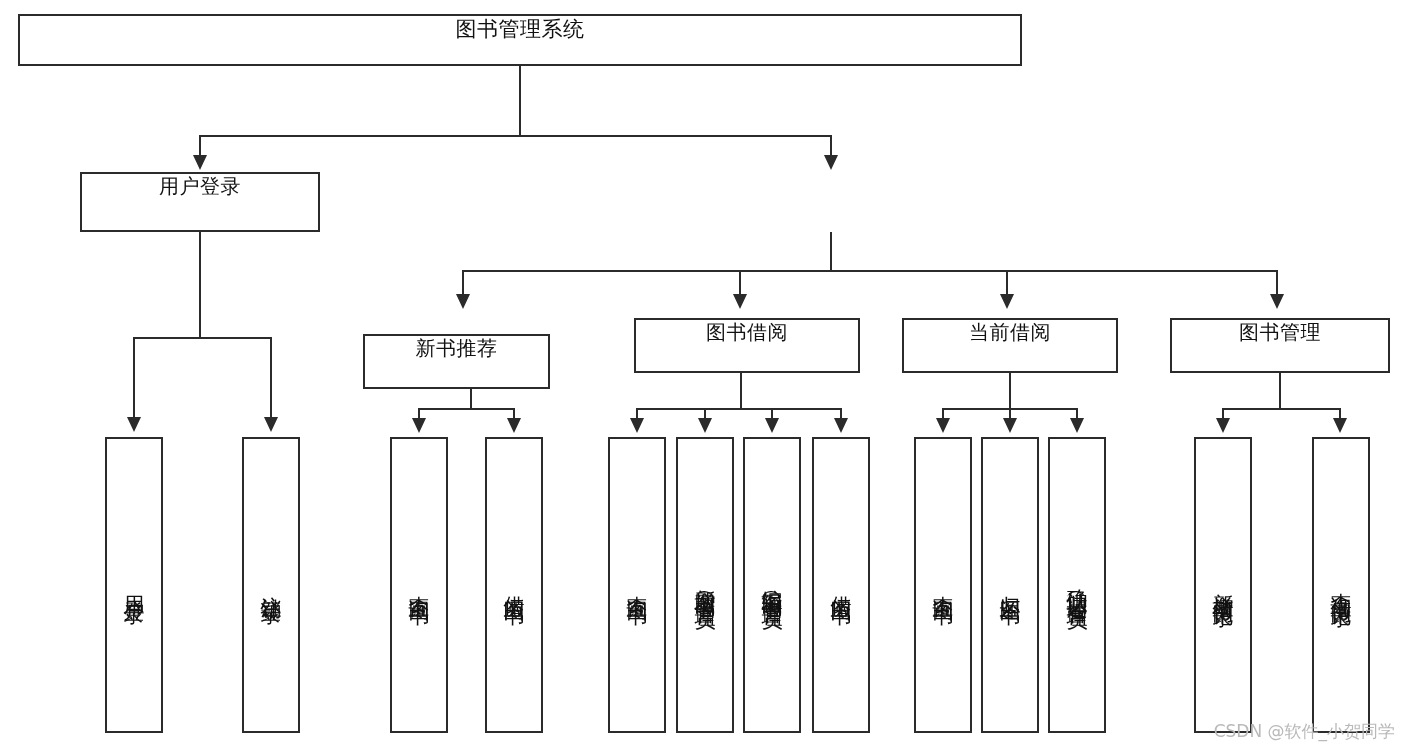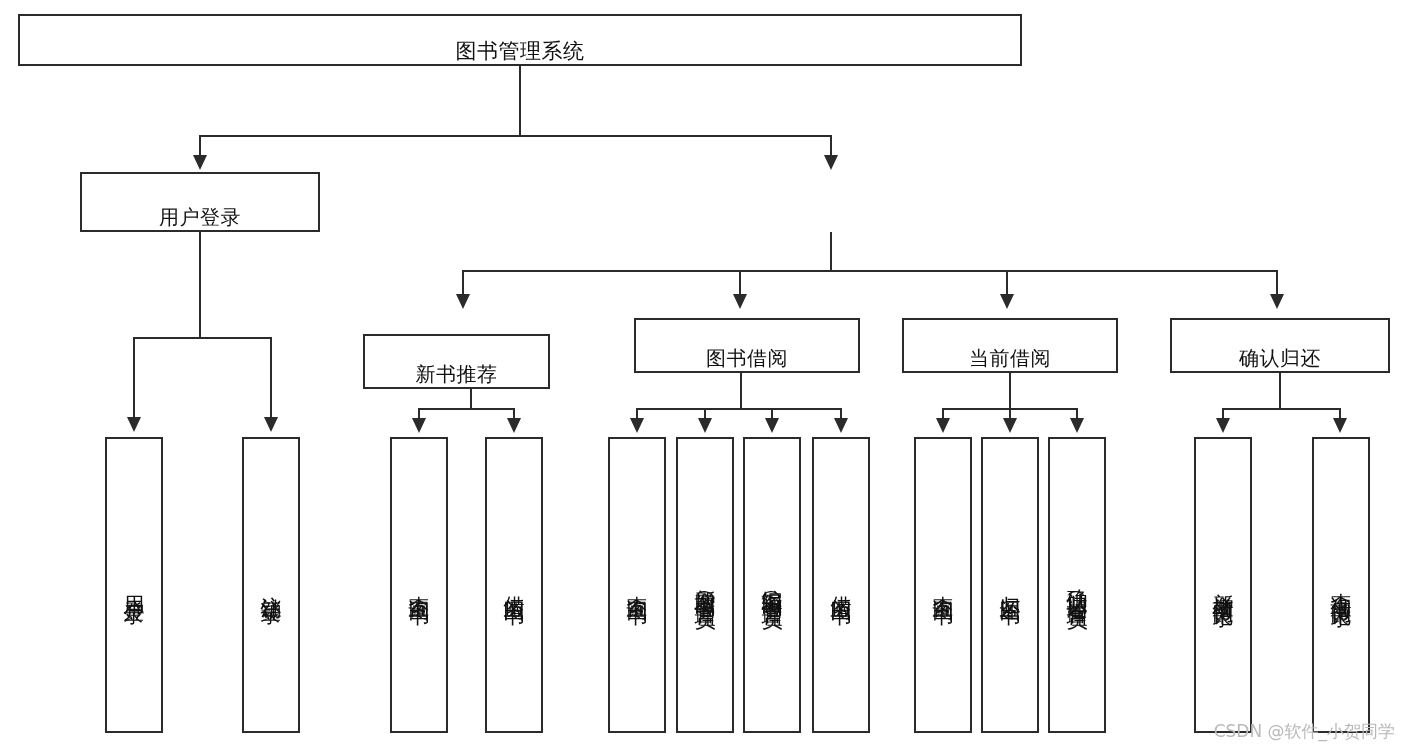--- a/index.html
+++ b/index.html
@@ -19,21 +19,21 @@
     background: #ffffff;
     overflow: hidden;
   }
   
   .node {
     position: absolute;
     box-sizing: border-box;
     border: 2px solid #2b2b2b;
     background: #ffffff;
     display: flex;
-    align-items: flex-end;
+    align-items: flex-start;
     justify-content: center;
     text-align: center;
     z-index: 3;
   }
   .node .label {
     display: block;
     line-height: 1.25;
     color: #111111;
     letter-spacing: 0.5px;
   }
@@ -136,21 +136,21 @@
   <div class="node h" style="left:363px; top:334px; width:187px; height:55px;">
     <span class="label">新书推荐</span>
   </div>
   <div class="node h" style="left:634px; top:318px; width:226px; height:55px;">
     <span class="label">图书借阅</span>
   </div>
   <div class="node h" style="left:902px; top:318px; width:216px; height:55px;">
     <span class="label">当前借阅</span>
   </div>
   <div class="node h" style="left:1170px; top:318px; width:220px; height:55px;">
-    <span class="label">确认归还</span>
+    <span class="label">图书管理</span>
   </div>
 
   <div class="ln v" style="left:470px; top:373px; height:37px;"></div>
   <div class="ln h" style="left:418px; top:408px; width:96px;"></div>
   <div class="ln v" style="left:418px; top:408px; height:12px;"></div>
   <div class="arrow" style="left:412px; top:418px;"></div>
   <div class="ln v" style="left:513px; top:408px; height:12px;"></div>
   <div class="arrow" style="left:507px; top:418px;"></div>
 
   <div class="ln v" style="left:740px; top:373px; height:37px;"></div>

